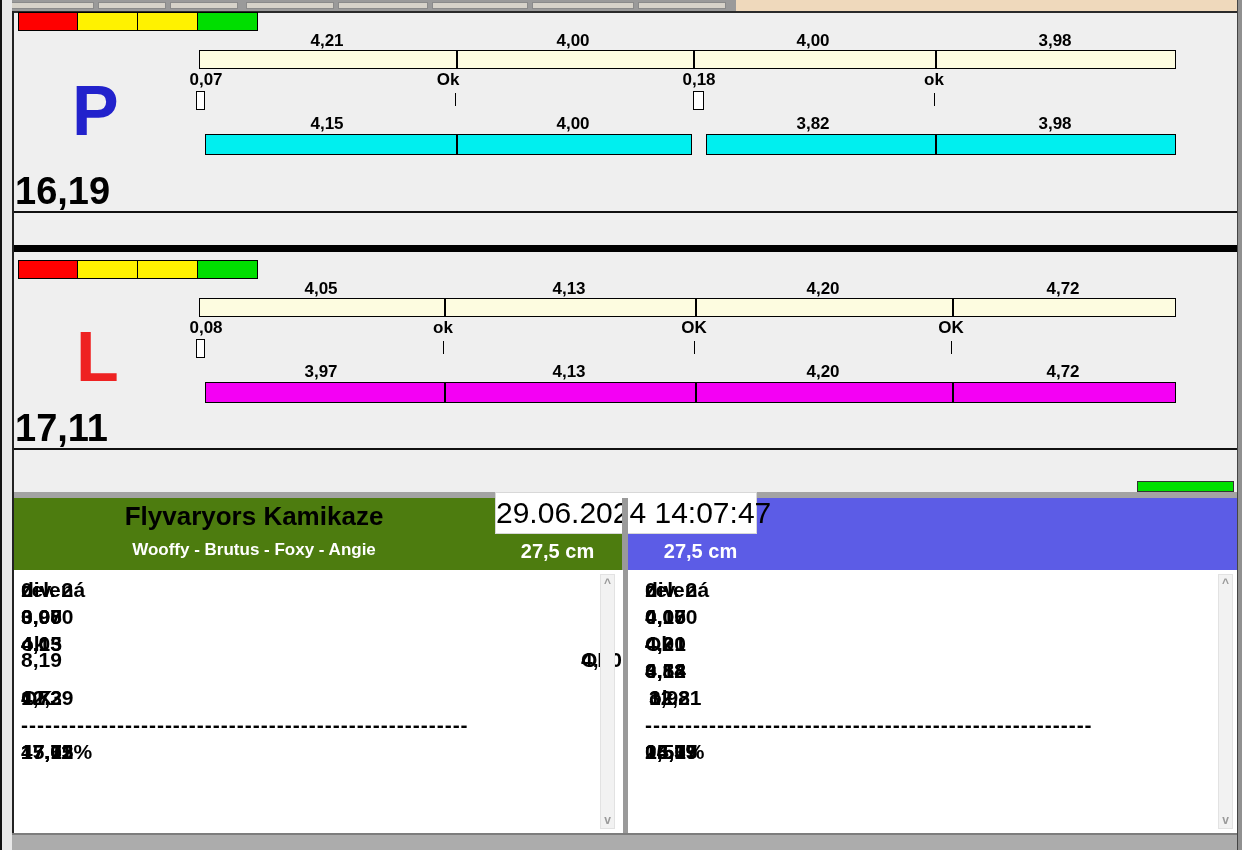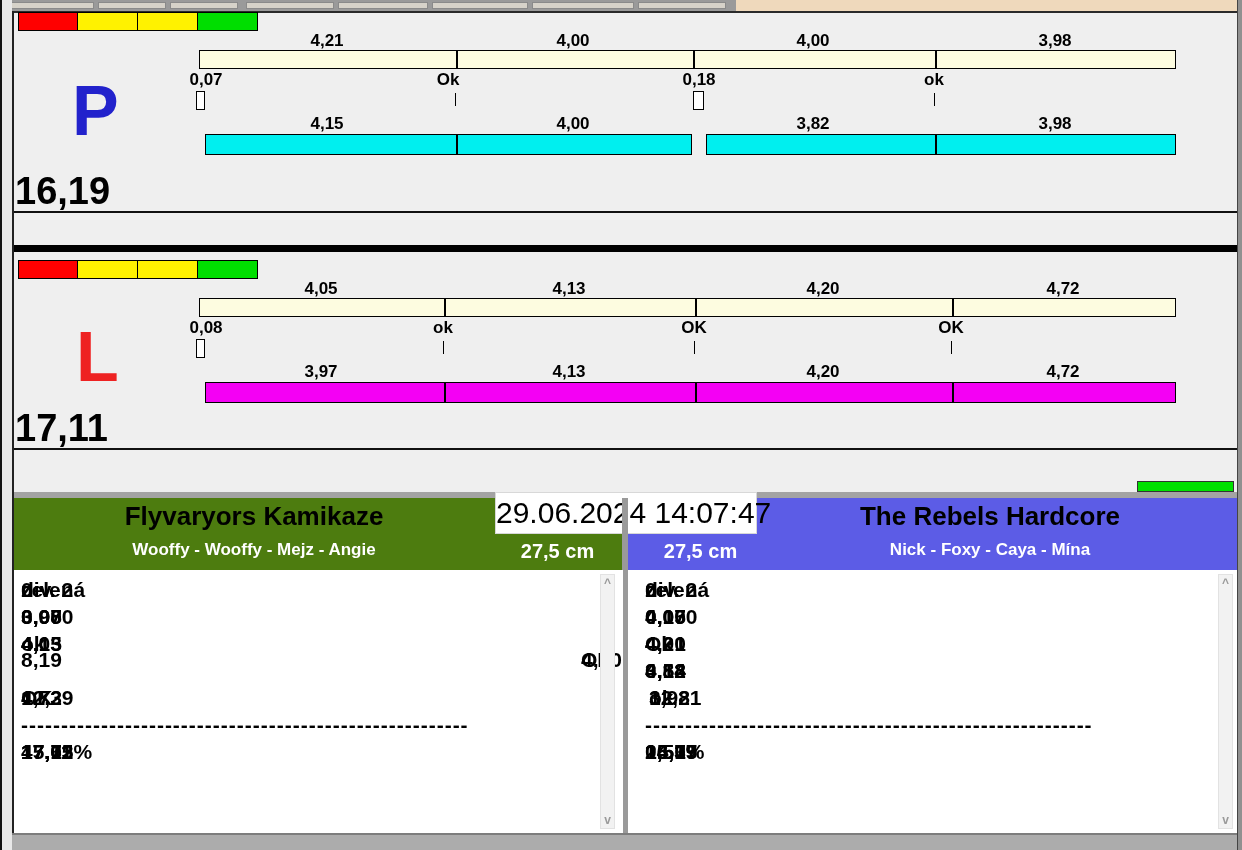--- a/index.html
+++ b/index.html
@@ -162,28 +162,26 @@
 
   <div class="laneletter" style="left: 76px; top: 322px; color: rgb(238, 34, 34);">L</div>
   <div class="lanetotal" style="left:15px; top:409px;">17,11</div>
   <div class="thinline" style="left:13px; top:448px; width:1229px;"></div>
 
   <div class="greenbar" style="background: rgb(0, 225, 0);"></div>
   <div class="grayband"></div>
 
   <div class="teamheader" style="left: 13px; width: 612px; background: #4d7c0f;">
     <div class="teamtitle" style="left:0; width:482px;">Flyvaryors Kamikaze</div>
-    <div class="teamdogs" style="left:0; width:482px;">Wooffy - Wooffy - Mejz - Angie</div>
+    <div class="teamdogs" style="left:0; width:482px;">Wooffy - Brutus - Foxy - Angie</div>
     <div class="heightlabel" style="left:482px; width:125px;">27,5 cm</div>
   </div>
 
   <div class="teamheader" style="left: 628px; width: 609px; background: rgb(92, 92, 230);">
     <div class="heightlabel" style="left:10px; width:125px;">27,5 cm</div>
-    <div class="teamtitle" style="left:132px; width:460px;">The Rebels Hardcore</div>
-    <div class="teamdogs" style="left:132px; width:460px;">Nick - Foxy - Caya - Mína</div>
   </div>
 
   <div class="datebox">29.06.2024 14:07:47</div>
   <div class="paneldivider"></div>
 
   <div class="textarea" style="left:13px; width:610px;">
     <div class="trow" style="left:8px; top:8px;">
         <span class="c1">0</span>
         <span class="c2"></span>
         <span class="c3"></span>

